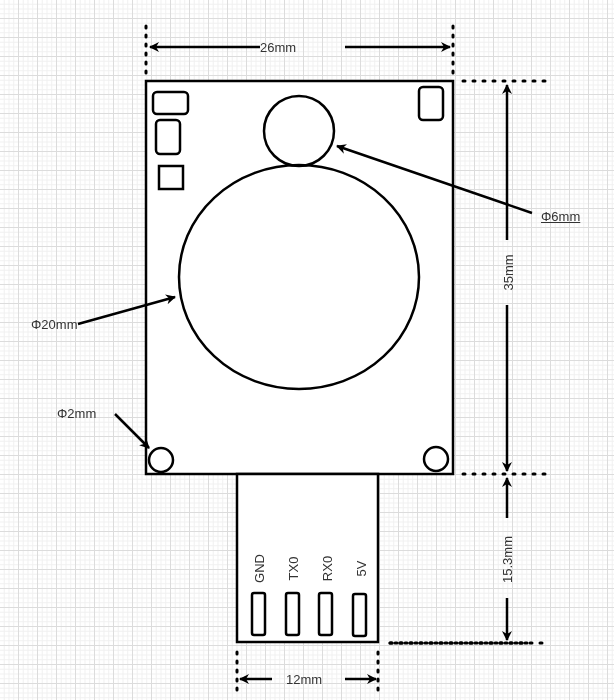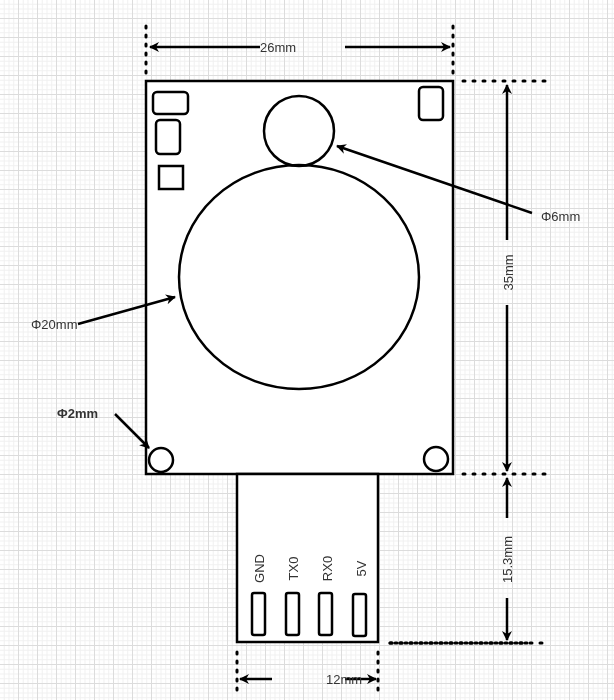--- a/index.html
+++ b/index.html
@@ -91,22 +91,22 @@
     <rect x="252" y="593" width="13" height="42" rx="2"></rect>
     <rect x="286" y="593" width="13" height="42" rx="2"></rect>
     <rect x="319" y="593" width="13" height="42" rx="2"></rect>
     <rect x="353" y="594" width="13" height="42" rx="2"></rect>
   </g>
 </svg>
 
 <div class="lbl" style="left:260px; top:41px;">26mm</div>
 <div class="lbl v" style="left:488px; top:266px; width:40px; text-align:center;">35mm</div>
 <div class="lbl v" style="left:480px; top:553px; width:54px; text-align:center;">15.3mm</div>
-<div class="lbl" style="left:286px; top:673px;margin-left:40px;">12mm</div>
+<div class="lbl" style="left:286px; top:673px;">12mm</div>
 
-<div class="lbl" style="left:541px; top:210px;">Φ6mm</div>
+<div class="lbl" style="left:541px; top:210px;text-decoration:underline;">Φ6mm</div>
 <div class="lbl" style="left:15px; top:318px;margin-left:16px;">Φ20mm</div>
-<div class="lbl" style="left:57px; top:407px;font-weight:bold;">Φ2mm</div>
+<div class="lbl" style="left:57px; top:407px;">Φ2mm</div>
 
 <div class="lbl v pinlbl" style="left:242px; top:562px; width:34px; text-align:center;">GND</div>
 <div class="lbl v pinlbl" style="left:276px; top:562px; width:34px; text-align:center;">TX0</div>
 <div class="lbl v pinlbl" style="left:310px; top:562px; width:34px; text-align:center;">RX0</div>
 <div class="lbl v pinlbl" style="left:344px; top:562px; width:34px; text-align:center;">5V</div>
 
 </body></html>

